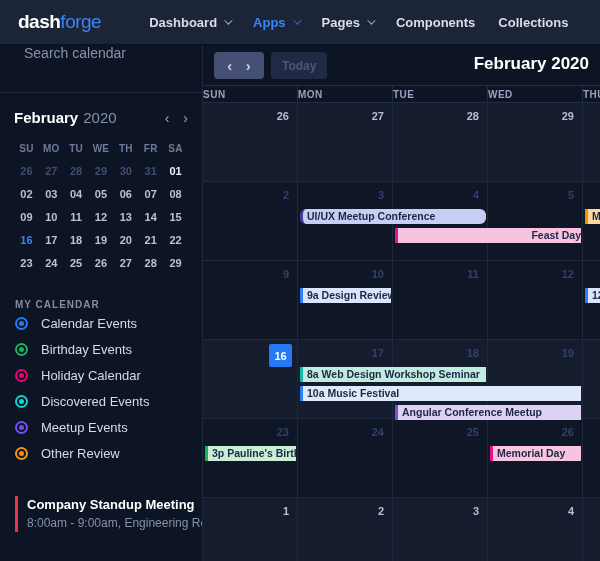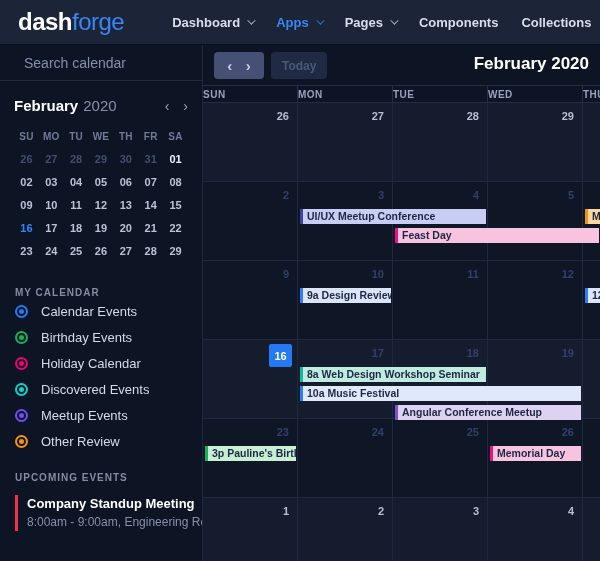--- a/index.html
+++ b/index.html
@@ -6,32 +6,32 @@
     --bg:#0d1424; --nav:#1c2438; --line:#1e2940; --line2:#222d4a;
     --muted:#8591ab; --blue:#2579f2; --txt:#d9dee9;
   }
   *{margin:0;padding:0;box-sizing:border-box}
   html,body{width:600px;height:561px;overflow:hidden}
   body{background:var(--bg);font-family:"Liberation Sans",sans-serif;color:var(--txt);position:relative}
 
   
   .navbar{position:absolute;top:0;left:0;width:600px;height:45px;background:var(--nav);
     display:flex;align-items:center;padding:0 18px;border-bottom:1px solid #0a0f1d}
-  .logo{font-size:24px;font-weight:700;letter-spacing:-.5px}
+  .logo{font-size:19px;font-weight:700;letter-spacing:-.5px}
   .logo .p1{color:#fff}
   .logo .p2{color:#3b86f5;font-weight:400}
   .nav-menu{display:flex;align-items:center;gap:23px;margin-left:48px}
   .nav-item{font-size:13px;font-weight:700;color:var(--txt);cursor:pointer;display:flex;align-items:center;white-space:nowrap}
   .nav-item.active{color:#3b86f5}
   .caret{display:inline-block;width:6px;height:6px;border-right:1.5px solid currentColor;
     border-bottom:1.5px solid currentColor;transform:rotate(45deg) translateY(-2px);margin-left:7px;opacity:.75}
 
   
   .sidebar{position:absolute;top:45px;left:0;width:203px;height:516px;border-right:1px solid var(--line);overflow:hidden;background:var(--bg)}
-  .search-row{height:36px;display:flex;align-items:center;padding:0 10px 0 15px;border-bottom:1px solid var(--line)}
+  .search-row{height:48px;display:flex;align-items:flex-start;padding:0 10px 0 15px;border-bottom:1px solid var(--line)}
   .search-input{flex:1;background:transparent;border:none;outline:none;color:#cfd6e4;
     font-size:14px;margin-left:9px;font-family:"Liberation Sans",sans-serif}
   .search-input::placeholder{color:var(--muted)}
   .minical{padding:16px 14px 8px}
   .mc-head{display:flex;align-items:center;margin-bottom:12px}
   .mc-month{font-size:15px;font-weight:700;color:#fff}
   .mc-year{font-size:15px;color:var(--muted);margin-left:5px}
   .mc-arrows{margin-left:auto;display:flex;gap:14px;color:#9aa5bd;font-size:14px}
   .mc-arrows span{cursor:pointer;line-height:14px}
   .mc-grid{display:grid;grid-template-columns:repeat(7,1fr);text-align:center}
@@ -210,21 +210,20 @@
         <div class="legend-item">
           <span class="ring" style="border-color: rgb(245, 147, 12);">
             <i style="background: rgb(245, 147, 12);"></i>
           </span>
           <span class="legend-label">Other Review</span>
         </div>
       </div>
   </div>
 
   <div class="upcoming">
-    <div class="sec-title">UPCOMING EVENTS</div>
     <div id="upcoming-list">
         <div class="up-item" style="border-left-color: rgb(238, 50, 72);">
           <div class="up-title">Company Standup Meeting</div>
           <div class="up-time">8:00am - 9:00am, Engineering Room</div>
         </div>
       </div>
   </div>
 </div>
 
 <div class="main">
@@ -327,22 +326,22 @@
           <span class="dnum adjacent">2</span>
         </div>
         <div class="cell" style="left: 190px;">
           <span class="dnum adjacent">3</span>
         </div>
         <div class="cell" style="left: 285px;">
           <span class="dnum adjacent">4</span>
         </div>
         <div class="cell" style="left: 380px;"></div>
       </div>
-      <div class="evt" style="top: 106px; left: 97px; width: 186px; background: rgb(200, 205, 243); border-left-color: rgb(66, 66, 158);">UI/UX Meetup Conference</div>
-      <div class="evt" style="top: 125px; left: 192px; width: 204px; background: rgb(248, 195, 223); border-left-color: rgb(236, 15, 138);">Feast Day</div>
+      <div class="evt" style="top: 106px; left: 97px; width: 186px; background: rgb(200, 205, 243); border-left-color: rgb(66, 66, 158); border-radius: 6px;">UI/UX Meetup Conference</div>
+      <div class="evt" style="top: 125px; left: 192px; width: 186px; background: rgb(248, 195, 223); border-left-color: rgb(236, 15, 138); text-align: right;">Feast Day</div>
       <div class="evt" style="top: 106px; left: 382px; width: 91px; background: rgb(253, 217, 160); border-left-color: rgb(239, 147, 10);">My</div>
       <div class="evt" style="top: 185px; left: 97px; width: 91px; background: rgb(219, 228, 248); border-left-color: rgb(46, 126, 245);">9a Design Review</div>
       <div class="evt" style="top: 185px; left: 382px; width: 91px; background: rgb(219, 228, 248); border-left-color: rgb(46, 126, 245);">12</div>
       <div class="evt" style="top: 264px; left: 97px; width: 186px; background: rgb(192, 236, 223); border-left-color: rgb(19, 184, 166);">8a Web Design Workshop Seminar</div>
       <div class="evt" style="top: 283px; left: 97px; width: 281px; background: rgb(224, 232, 251); border-left-color: rgb(46, 126, 245);">10a Music Festival</div>
       <div class="evt" style="top: 302px; left: 192px; width: 186px; background: rgb(221, 210, 243); border-left-color: rgb(123, 79, 214);">Angular Conference Meetup</div>
       <div class="evt" style="top: 343px; left: 2px; width: 91px; background: rgb(200, 238, 211); border-left-color: rgb(23, 179, 92);">3p Pauline's Birthday</div>
       <div class="evt" style="top: 343px; left: 287px; width: 91px; background: rgb(248, 195, 223); border-left-color: rgb(236, 15, 138);">Memorial Day</div>
     </div>
 </div>

